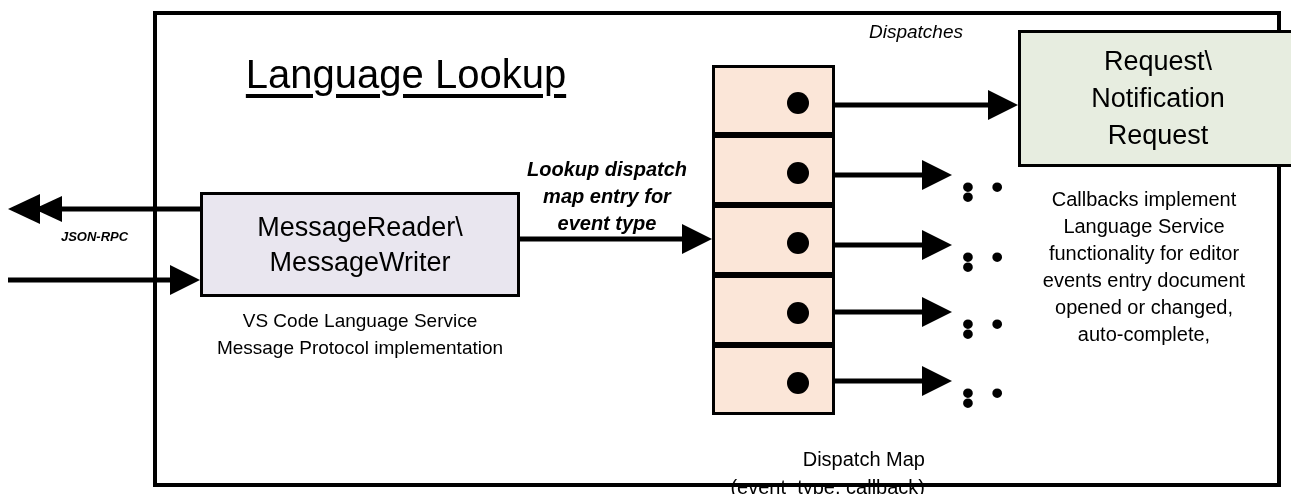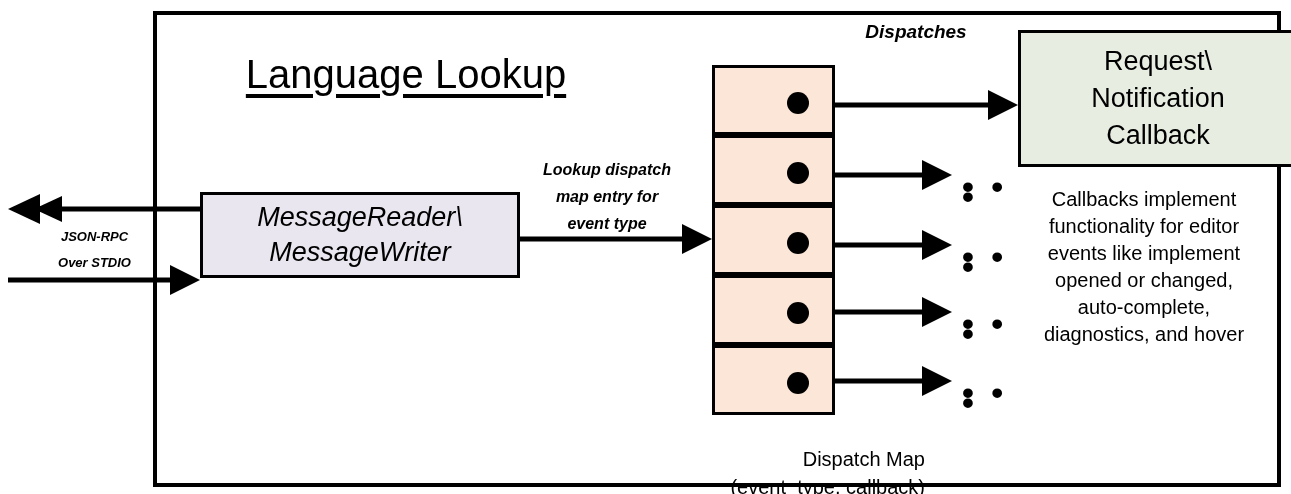--- a/index.html
+++ b/index.html
@@ -45,32 +45,31 @@
     text-decoration: underline;
     text-underline-offset: 6px;
     white-space: nowrap;
   }
 
   
   .reader-box {
     left: 200px;
     top: 192px;
     width: 320px;
-    height: 86px;
+    height: 105px;
     background: #E9E6EF;
     border: 3px solid #000000;
     box-sizing: border-box;
     display: flex;
     flex-direction: column;
     align-items: center;
     justify-content: center;
     font-size: 27px;
     line-height: 35px;
     text-align: center;
-    font-style: italic;
   }
   .reader-caption {
     left: 180px;
     top: 307px;
     width: 360px;
     text-align: center;
     font-size: 19px;
     line-height: 27px;
   }
 
@@ -85,36 +84,36 @@
     font-style: italic;
     font-weight: bold;
   }
 
   
   .lookup-label {
     left: 512px;
     top: 156px;
     width: 190px;
     text-align: center;
-    font-size: 16px;
+    font-size: 20px;
     line-height: 27px;
     font-style: italic;
     font-weight: bold;
   }
 
   
   .dispatch-msg-label {
     left: 836px;
     top: 18px;
     width: 160px;
     text-align: center;
     font-size: 19px;
     line-height: 27px;
     font-style: italic;
-    font-weight: bold;
+    font-weight: normal;
   }
 
   
   .dispatch-map {
     left: 712px;
     top: 65px;
     width: 123px;
     height: 350px;
   }
   .dispatch-cell {
@@ -242,26 +241,29 @@
       <polygon points="952,312 922,297 922,327" fill="#000000"></polygon>
     </g>
     <g>
       <line x1="790" y1="381" x2="926" y2="381" stroke="#000000" stroke-width="5"></line>
       <polygon points="952,381 922,366 922,396" fill="#000000"></polygon>
     </g>
   </svg>
 
   <div class="abs jsonrpc-label">
     <div>JSON-RPC</div>
-    <div>Over STDIO</div>
   </div>
 
   <div class="abs reader-box">
     <div>MessageReader\</div>
     <div>MessageWriter</div>
+  </div>
+  <div class="abs reader-caption">
+    <div>VS Code Language Service</div>
+    <div>Message Protocol implementation</div>
   </div>
 
   <div class="abs lookup-label">
     <div>Lookup dispatch</div>
     <div>map entry for</div>
     <div>event type</div>
   </div>
 
   <div class="abs dispatch-map">
     <div class="dispatch-cell" style="top:0px;">
@@ -291,25 +293,25 @@
   </div>
 
   <div class="abs ellipsis" style="left:962px; top:181px;">• • •</div>
   <div class="abs ellipsis" style="left:962px; top:251px;">• • •</div>
   <div class="abs ellipsis" style="left:962px; top:318px;">• • •</div>
   <div class="abs ellipsis" style="left:962px; top:387px;">• • •</div>
 
   <div class="abs callback-box">
     <div>Request\</div>
     <div>Notification</div>
-    <div>Callback</div>
+    <div>Request</div>
   </div>
 
   <div class="abs callback-desc">
     <div>Callbacks implement</div>
+    <div>Language Service</div>
     <div>functionality for editor</div>
-    <div>events like implement</div>
+    <div>events entry document</div>
     <div>opened or changed,</div>
     <div>auto-complete,</div>
-    <div>diagnostics, and hover</div>
   </div>
 
 </div>
 
 </body></html>

